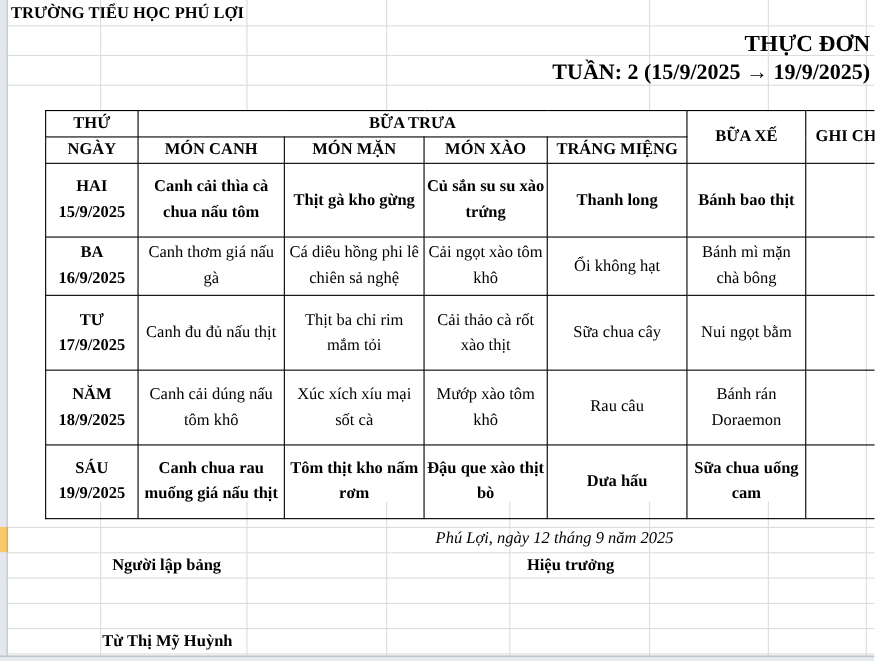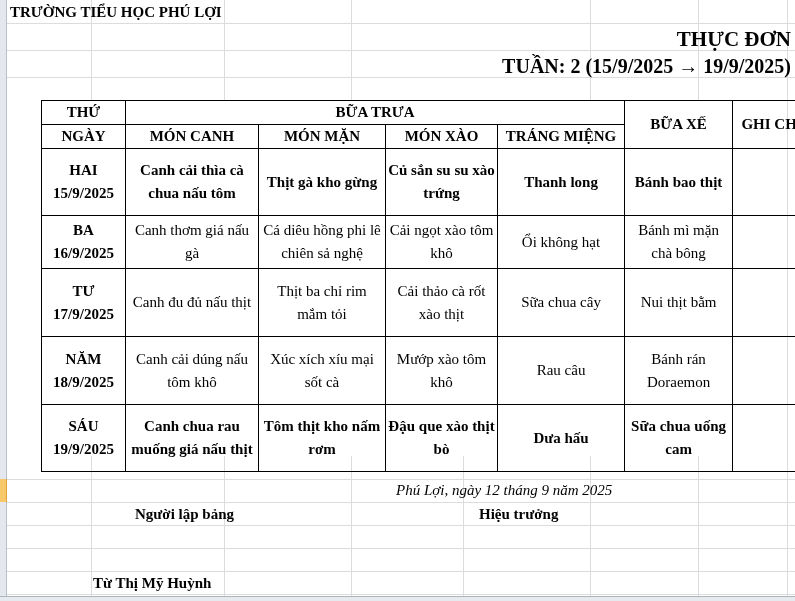--- a/index.html
+++ b/index.html
@@ -128,21 +128,21 @@
   </tr>
   <tr style="height:68px">
     <td class="b">
           <div>TƯ</div>
           <div>17/9/2025</div>
         </td>
     <td>Canh đu đủ nấu thịt</td>
     <td>Thịt ba chỉ rim mắm tỏi</td>
     <td>Cải thảo cà rốt xào thịt</td>
     <td>Sữa chua cây</td>
-    <td>Nui thịt bằm</td>
+    <td>Nui ngọt bằm</td>
     <td></td>
   </tr>
   <tr style="height:68px">
     <td class="b">
           <div>NĂM</div>
           <div>18/9/2025</div>
         </td>
     <td>Canh cải dúng nấu tôm khô</td>
     <td>Xúc xích xíu mại sốt cà</td>
     <td>Mướp xào tôm khô</td>
@@ -159,17 +159,17 @@
     <td class="b">Tôm thịt kho nấm rơm</td>
     <td class="b">Đậu que xào thịt bò</td>
     <td class="b">Dưa hấu</td>
     <td class="b">Sữa chua uống cam</td>
     <td></td>
   </tr>
 </tbody>
   </table>
 
 <div class="foot" style="left:396px; top:482px; font-style:italic;text-align:right;">Phú Lợi, ngày 12 tháng 9 năm 2025</div>
-<div class="foot" style="left:102px; top:506px; font-weight:bold;margin-left:33px;">Người lập bảng</div>
+<div class="foot" style="left:102px; top:506px; font-weight:bold;">Người lập bảng</div>
 <div class="foot" style="left:479px; top:506px; font-weight:bold;">Hiệu trưởng</div>
 <div class="foot" style="left:93px; top:575px; font-weight:bold;">Từ Thị Mỹ Huỳnh</div>
 
 <div class="tabbar"></div>
 
 </body></html>

